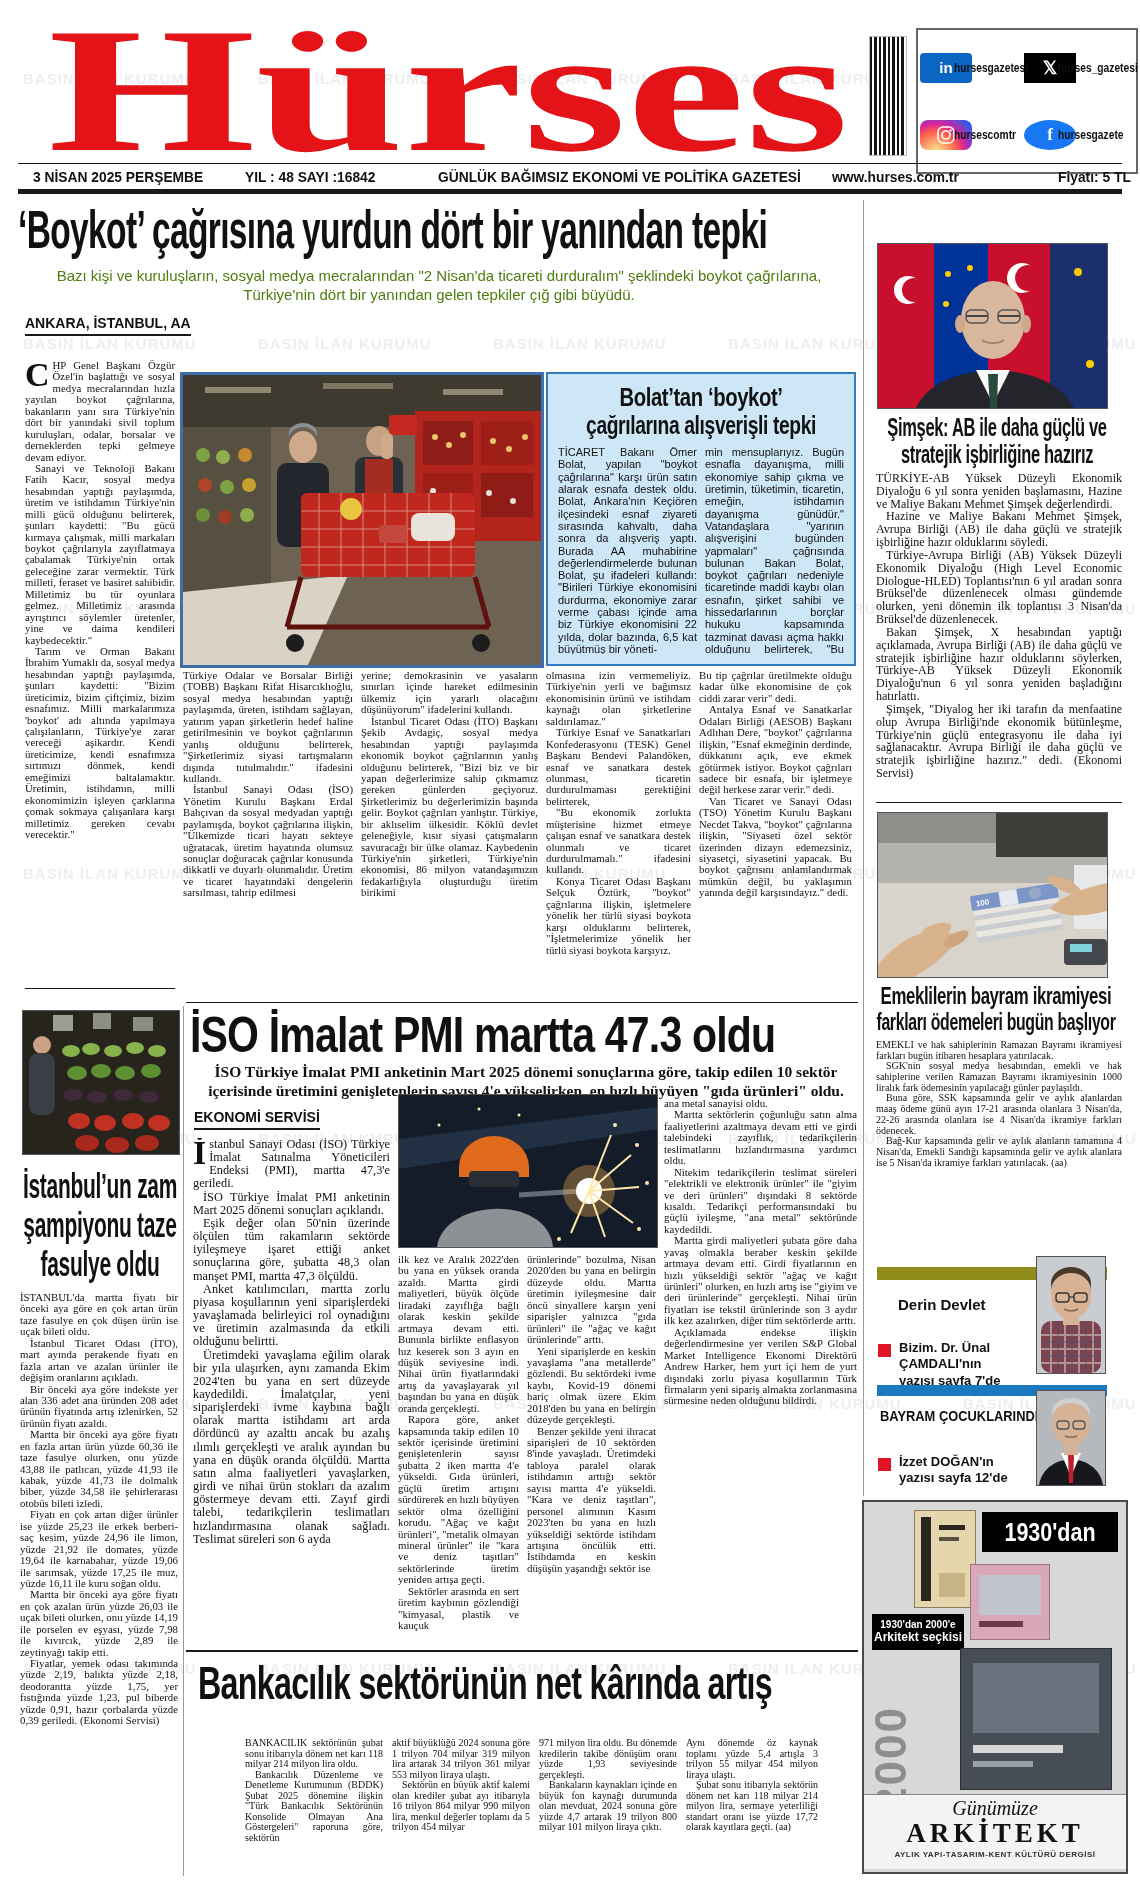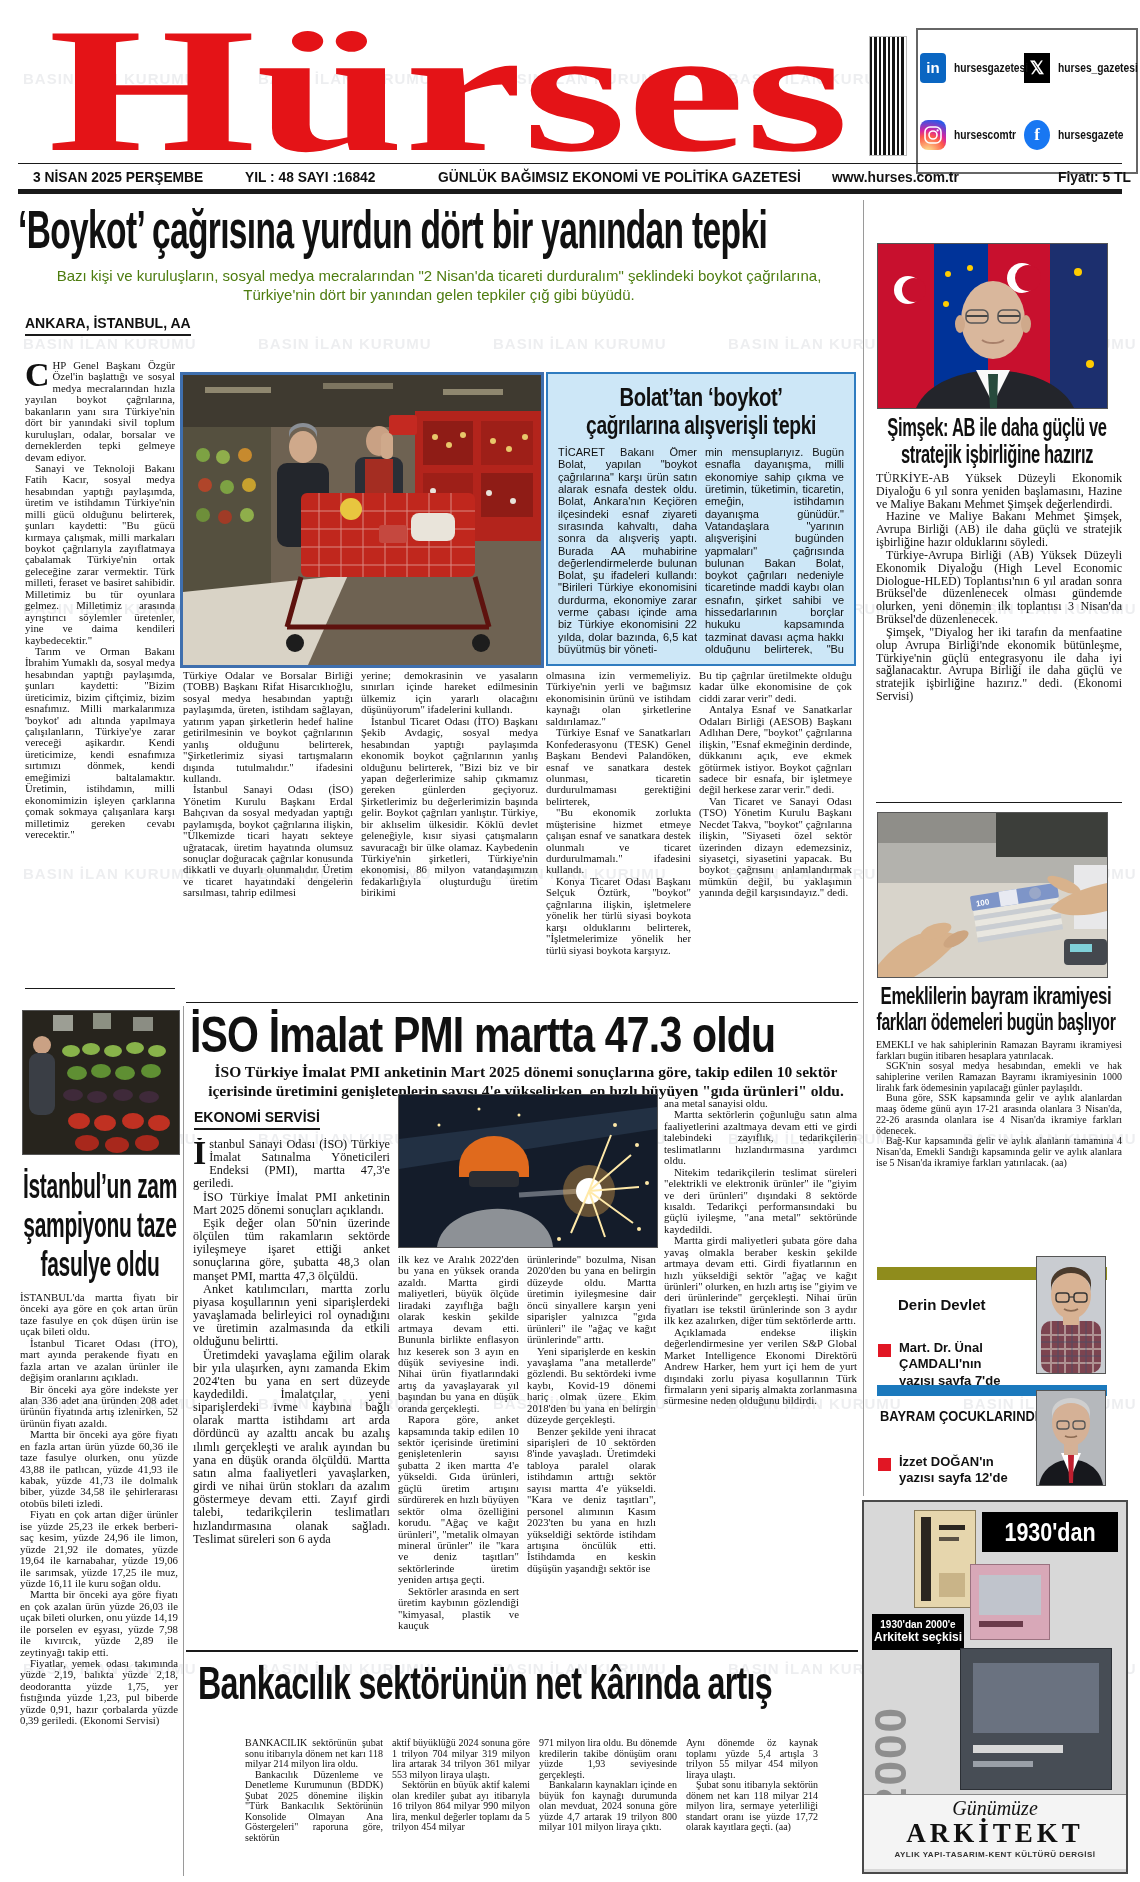--- a/index.html
+++ b/index.html
@@ -17,21 +17,21 @@
   .serifcol p:first-child{text-indent:0}
   .dropcap p:first-child::first-letter{float:left;font-size:34px;line-height:27px;padding:1px 3px 0 0;font-weight:bold}
   .kicker{font-weight:bold;font-size:14px;border-bottom:2px solid #1a1a1a;padding-bottom:3px;display:inline-block}
   .rule{background:#1a1a1a}
   .photo{border:1px solid #555;overflow:hidden;background:#888}
   .photo svg{display:block}
   
   #logo{font-family:"Liberation Serif","DejaVu Serif",serif;font-weight:bold;color:#e41317;font-size:178px;line-height:152px;transform:scaleX(1.5);transform-origin:left top;white-space:nowrap}
   .ibar{font-weight:bold;font-size:15px;white-space:nowrap;transform:scaleX(.92);transform-origin:left top}
   .social-handle{font-weight:bold;font-size:12.5px;white-space:nowrap;transform:scaleX(.82);transform-origin:left center}
-  .sicon{width:26px;height:30px;display:flex;align-items:center;justify-content:center;color:#fff;font-weight:bold}
+  .sicon{width:52px;height:30px;display:flex;align-items:center;justify-content:center;color:#fff;font-weight:bold}
   
   #bolatbox{background:#cde7f7;border:2px solid #2f7cc0}
   .sanscol{text-align:justify;overflow:hidden;font-size:11px;line-height:1.12}
   .sanscol p{margin:0;text-indent:9px}
   .sanscol p:first-child{text-indent:0}
   .subhead{color:#4d7c0f;text-align:center;font-size:15px;line-height:1.28;font-weight:500}
   .pmisub{font-family:"Liberation Serif",serif;font-weight:bold;text-align:center;font-size:15.5px;line-height:1.25}
   .colbar{position:absolute}
   .bullet{position:absolute;width:13px;height:13px;background:#e11624}
   .colauthor{font-weight:bold;font-size:13px;line-height:1.25}
@@ -256,20 +256,21 @@
     </svg>
   </div>
   <div class="abs z" style="left:872px;top:413px;width:250px;height:56px">
     <div class="cline" style="top:0;font-size:25px;transform:translateX(-50%) scaleX(.66)">Şimşek: AB ile daha güçlü ve</div>
     <div class="cline" style="top:27px;font-size:25px;transform:translateX(-50%) scaleX(.66)">stratejik işbirliğine hazırız</div>
   </div>
   <div class="abs z serifcol" style="left:876px;top:472px;width:246px;height:326px;font-size:12px;line-height:1.07">
       <p>TÜRKİYE-AB Yüksek Düzeyli Ekonomik Diyaloğu 6 yıl sonra yeniden başlamasını, Hazine ve Maliye Bakanı Mehmet Şimşek değerlendirdi.</p>
       <p>Hazine ve Maliye Bakanı Mehmet Şimşek, Avrupa Birliği (AB) ile daha güçlü ve stratejik işbirliğine hazır olduklarını söyledi.</p>
       <p>Türkiye-Avrupa Birliği (AB) Yüksek Düzeyli Ekonomik Diyaloğu (High Level Economic Diologue-HLED) Toplantısı'nın 6 yıl aradan sonra Brüksel'de düzenlenecek olması gündemde olurken, yeni dönemin ilk toplantısı 3 Nisan'da Brüksel'de düzenlenecek.</p>
+      <p>Bakan Şimşek, X hesabından yaptığı açıklamada, Avrupa Birliği (AB) ile daha güçlü ve stratejik işbirliğine hazır olduklarını söylerken, Türkiye-AB Yüksek Düzeyli Ekonomik Diyaloğu'nun 6 yıl sonra yeniden başladığını hatırlattı.</p>
       <p>Şimşek, "Diyalog her iki tarafın da menfaatine olup Avrupa Birliği'nde ekonomik bütünleşme, Türkiye'nin güçlü entegrasyonu ile daha iyi sağlanacaktır. Avrupa Birliği ile daha güçlü ve stratejik işbirliğine hazırız." dedi. (Ekonomi Servisi)</p>
     </div>
   <div class="abs z rule" style="left:876px;top:802px;width:246px;height:1px"></div>
 
   <div class="abs z photo" style="left:877px;top:812px;width:229px;height:164px">
     <svg viewBox="0 0 229 164" width="229" height="164">
       <rect width="229" height="164" fill="#b3b2ad"></rect>
       <rect x="118" y="0" width="111" height="44" fill="#3c3e3a"></rect>
       <rect x="0" y="0" width="118" height="30" fill="#8f8e89"></rect>
       <rect x="0" y="70" width="229" height="94" fill="#d8d4cb"></rect>
@@ -325,21 +326,21 @@
       <ellipse cx="34" cy="38" rx="20" ry="24" fill="#d8b293"></ellipse>
       <path d="M14,34 a20,18 0 0 1 40,0 l0,-8 a20,16 0 0 0 -40,0 Z" fill="#4a3a2c"></path>
       <rect x="19" y="36" width="13" height="9" rx="3" fill="none" stroke="#333" stroke-width="1.4"></rect>
       <rect x="37" y="36" width="13" height="9" rx="3" fill="none" stroke="#333" stroke-width="1.4"></rect>
       <path d="M32,40 h5" stroke="#333" stroke-width="1.2"></path>
       <path d="M27,52 a9,5 0 0 0 14,0" stroke="#8a6a52" stroke-width="1.6" fill="none"></path>
     </svg>
   </div>
   <div class="bullet z" style="left:878px;top:1344px"></div>
   <div class="abs z colauthor" style="left:899px;top:1340px;width:138px">
-    <div>Mart. Dr. Ünal ÇAMDALI'nın</div>
+    <div>Bizim. Dr. Ünal ÇAMDALI'nın</div>
     <div>yazısı sayfa 7'de</div>
   </div>
 
   <div class="abs z colbar" style="left:877px;top:1385px;width:230px;height:11px;background:#1b79bd"></div>
   <div class="abs z" style="left:880px;top:1408px;font-weight:bold;font-size:14px;transform:scaleX(.92);transform-origin:left top">BAYRAM ÇOCUKLARINDIR</div>
   <div class="abs z photo" style="left:1036px;top:1390px;width:68px;height:94px">
     <svg viewBox="0 0 68 94" width="68" height="94">
       <rect width="68" height="94" fill="#b5b8bc"></rect>
       <path d="M2,94 C8,60 60,60 66,94 Z" fill="#17181d"></path>
       <polygon points="24,62 44,62 34,86" fill="#fff"></polygon>

